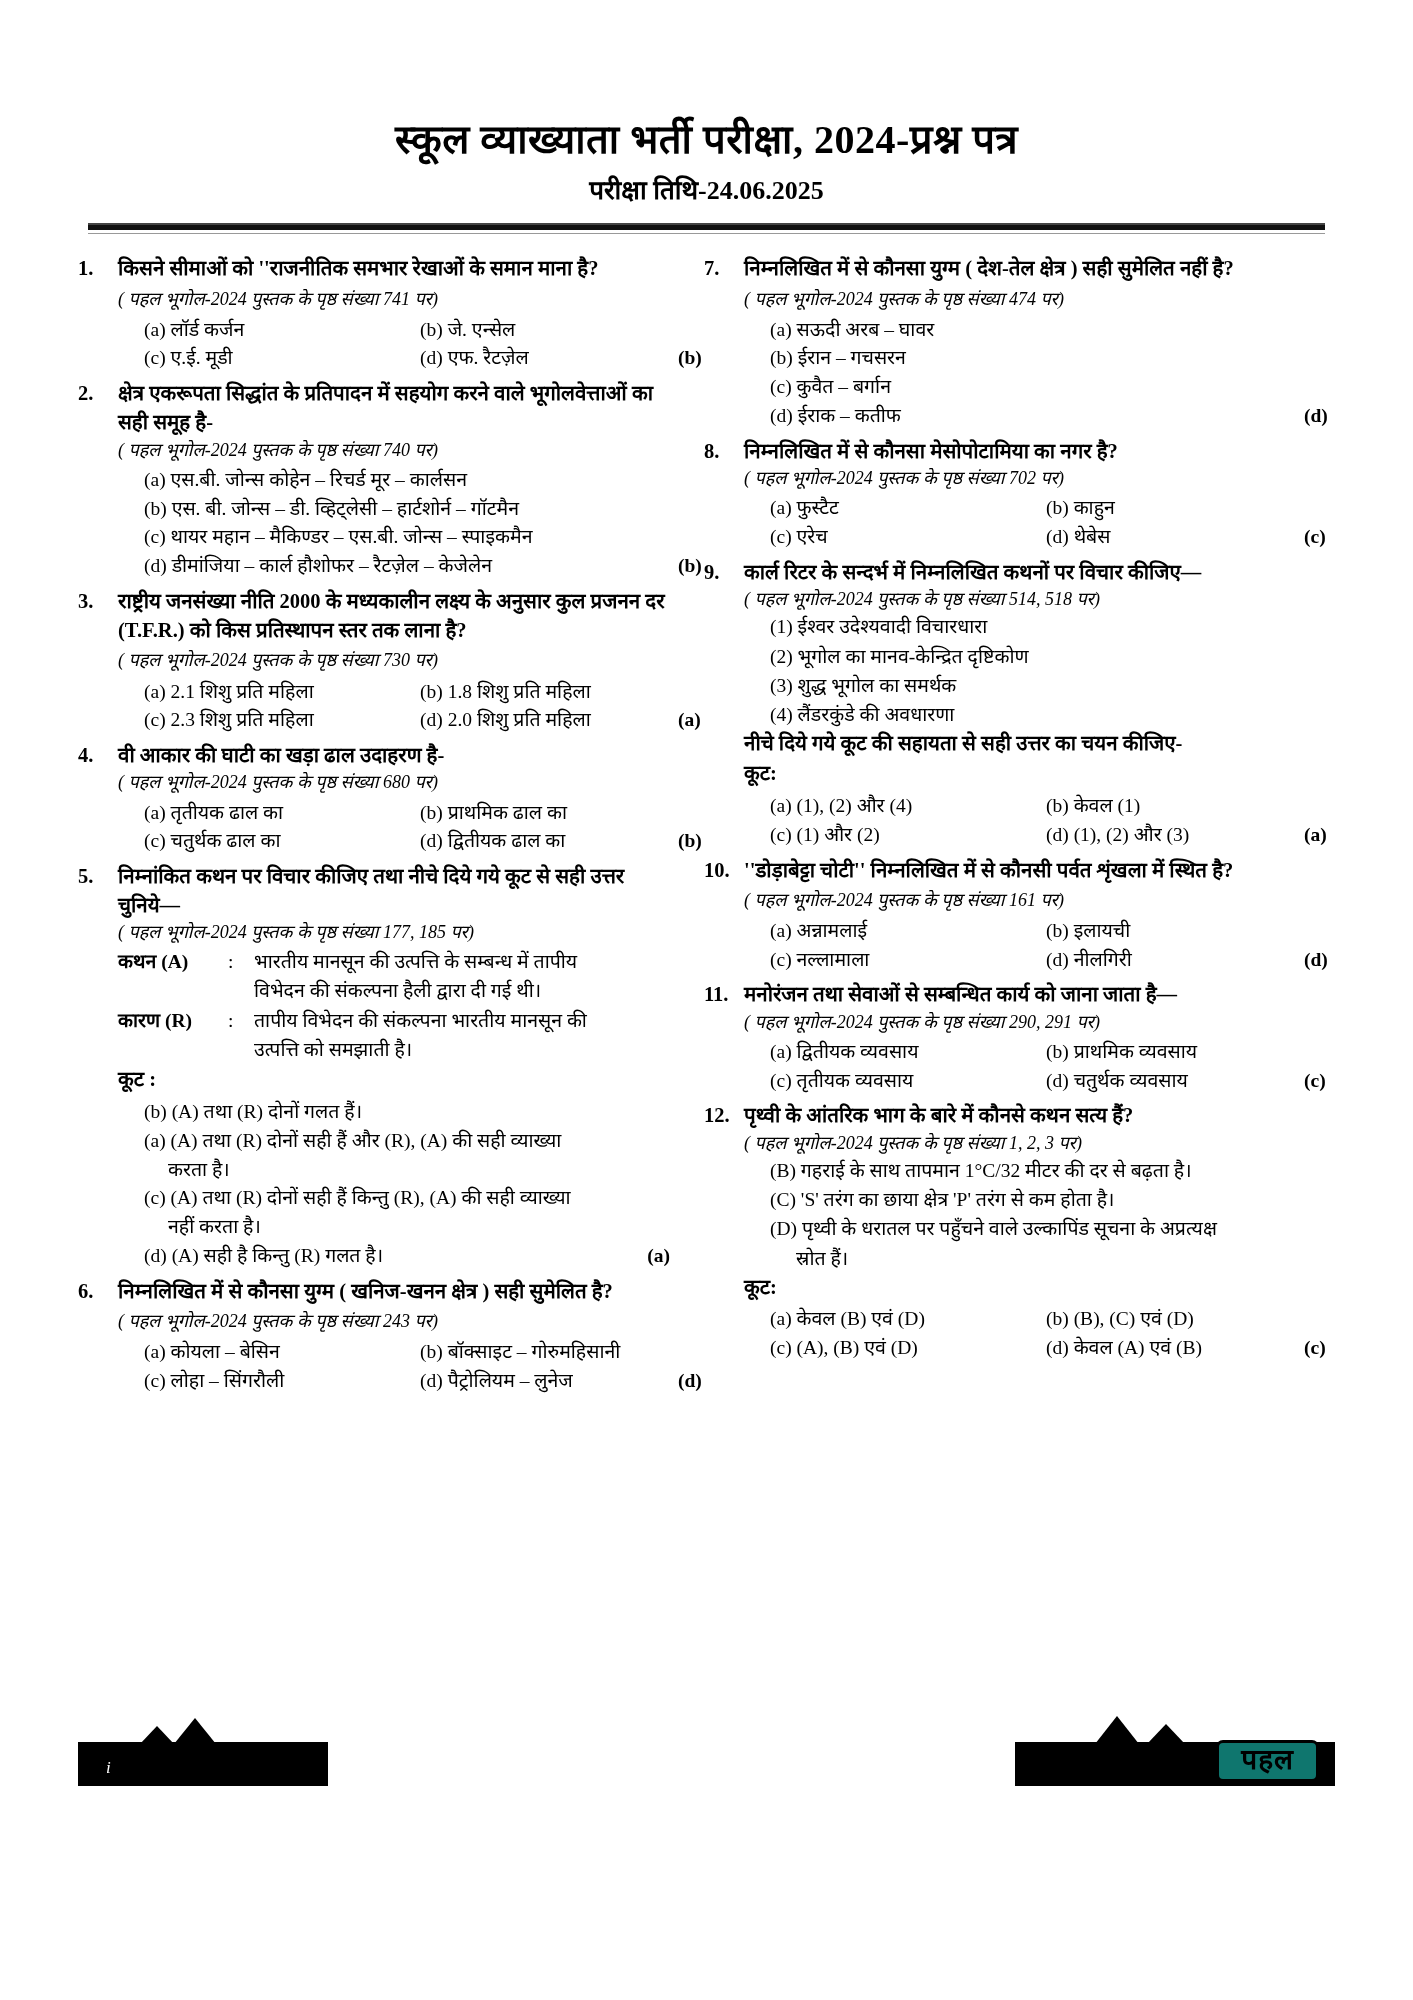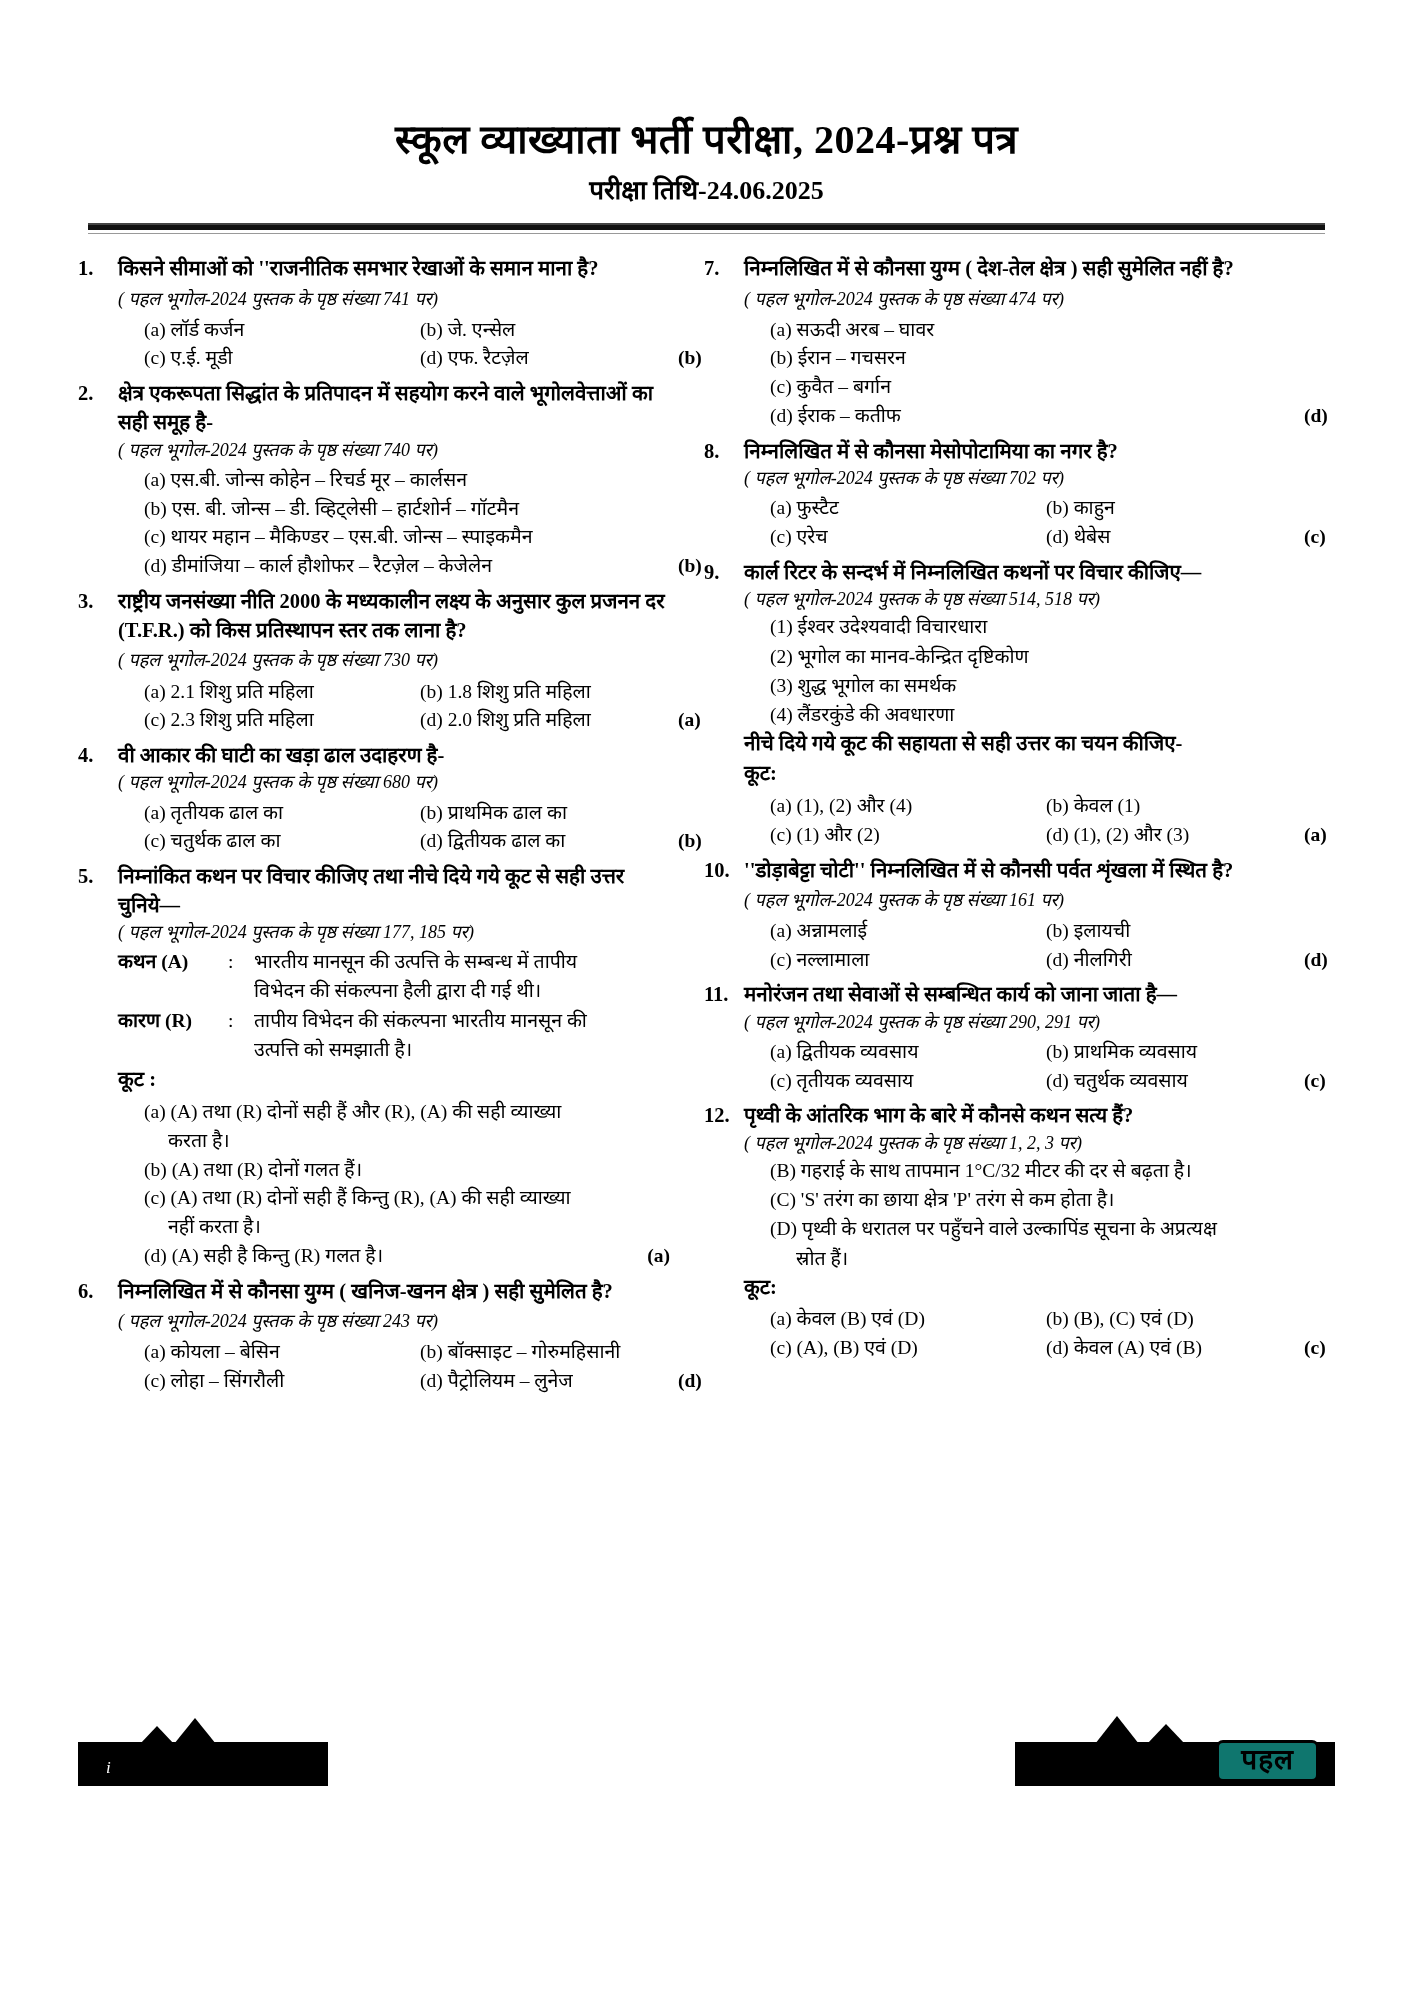--- a/index.html
+++ b/index.html
@@ -409,22 +409,22 @@
             <div class="ar-row">
               <div class="ar-label">कारण (R)</div>
               <div class="ar-colon">:</div>
               <div class="ar-text">तापीय विभेदन की संकल्पना भारतीय मानसून की</div>
             </div>
             <div class="ar-cont">उत्पत्ति को समझाती है।</div>
 
             <div class="koot">कूट :</div>
 
             <div class="opts">
+              <div class="opt-wrap"><span>(b)</span> <span>(A) तथा (R) दोनों गलत हैं।</span></div>
               <div class="opt-wrap"><span>(a)</span> <span>(A) तथा (R) दोनों सही हैं और (R), (A) की सही व्याख्या</span><span class="cont">करता है।</span></div>
-              <div class="opt-wrap"><span>(b)</span> <span>(A) तथा (R) दोनों गलत हैं।</span></div>
               <div class="opt-wrap"><span>(c)</span> <span>(A) तथा (R) दोनों सही हैं किन्तु (R), (A) की सही व्याख्या</span><span class="cont">नहीं करता है।</span></div>
               <div class="opt-row">
                 <div class="opt-wrap"><span>(d)</span> <span>(A) सही है किन्तु (R) गलत है।</span></div>
                 <div class="ans">(a)</div>
               </div>
             </div>
           </div>
         </div>
       </div>
 

